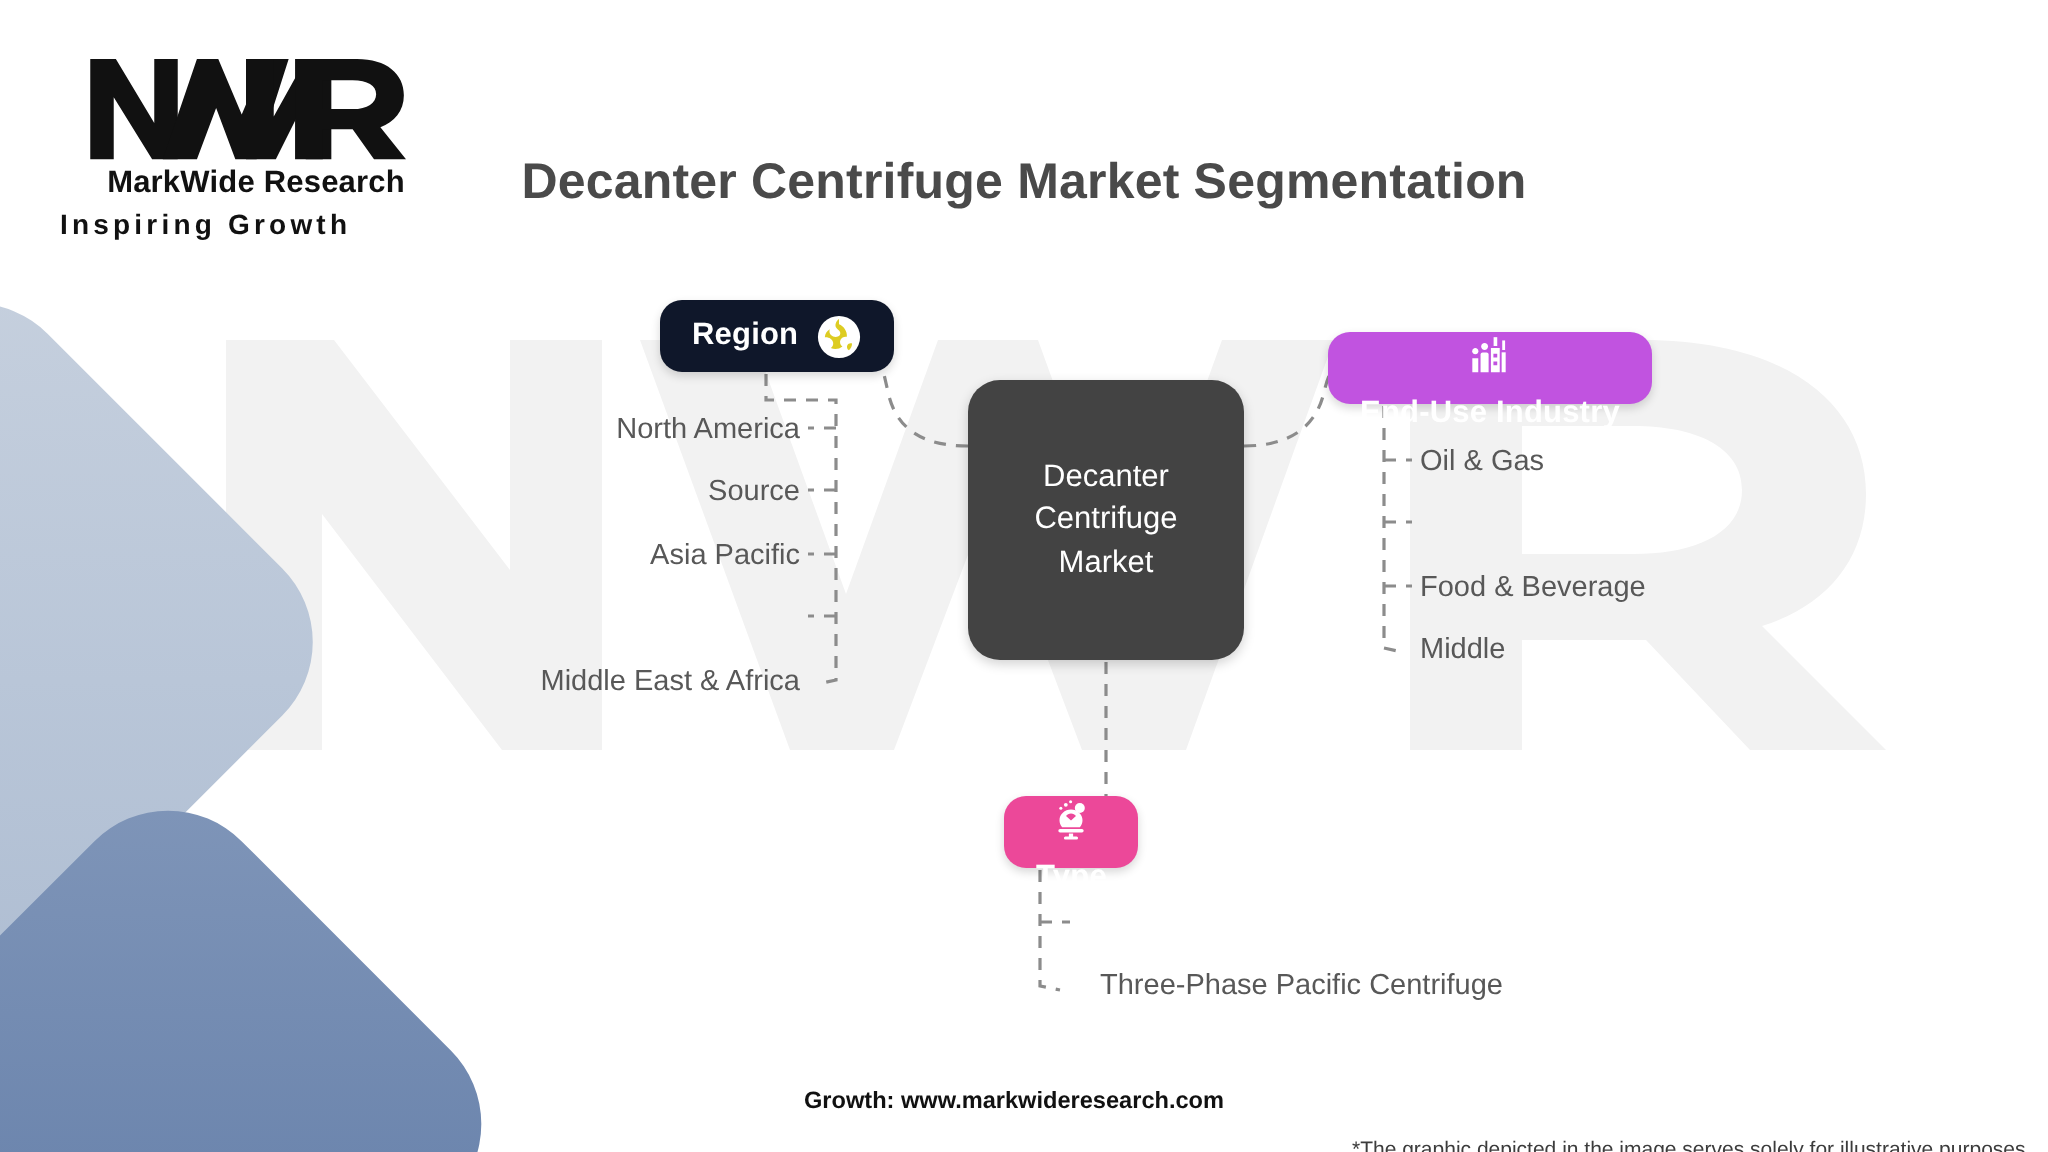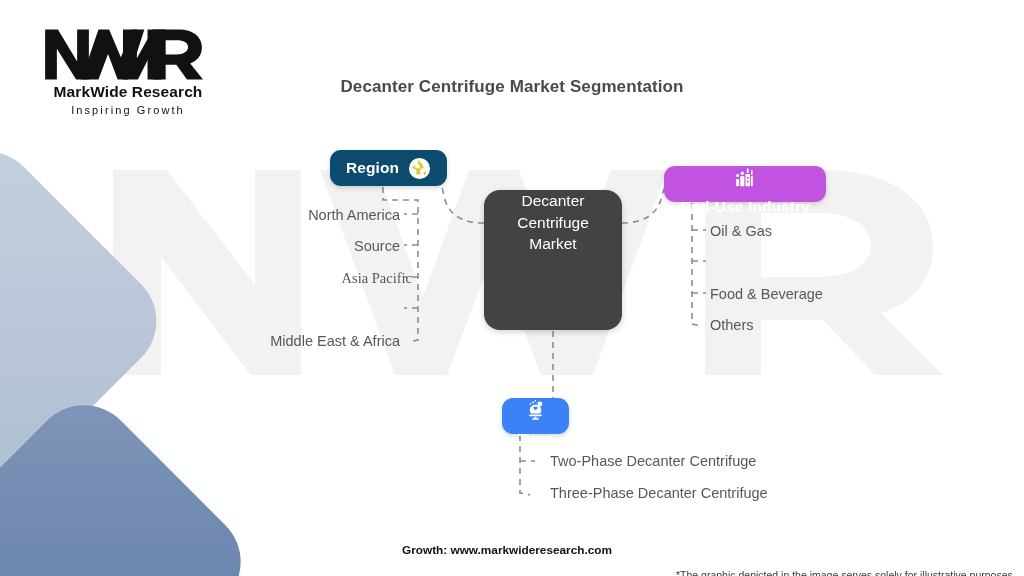--- a/index.html
+++ b/index.html
@@ -37,65 +37,65 @@
   }
 
   
   .logo{position:absolute;left:30px;top:26px;width:196px;}
   .logo-mark{display:block;width:160px;height:56px;margin-left:13px;}
   .logo-name{
     font-size:15.5px;font-weight:bold;color:#111;
     text-align:center;letter-spacing:.1px;margin-top:1px;
   }
   .logo-tag{
-    font-size:11px;font-weight:normal;color:#111;
-    text-align:center;letter-spacing:2.1px;margin-top:3px;
+    font-size:14px;font-weight:bold;color:#111;
+    letter-spacing:2.1px;margin-top:3px;
   }
 
   
   .title{
     position:absolute;left:0;top:77px;width:1024px;
     text-align:center;
-    font-size:17px;font-weight:bold;color:#4a4a4a;
+    font-size:25px;font-weight:bold;color:#4a4a4a;
     letter-spacing:.1px;
   }
 
   
   #connectors{position:absolute;left:0;top:0;width:1024px;height:576px;pointer-events:none;}
 
   
   .center-node{
     position:absolute;left:484px;top:190px;
     width:138px;height:140px;
     background:#434343;border-radius:16px;
-    display:flex;justify-content:center;
+    display:flex;align-items:center;justify-content:center;
     box-shadow:0 2px 6px rgba(0,0,0,.18);
   }
   .center-node span{
     color:#ffffff;font-size:15.5px;line-height:21.5px;
     text-align:center;font-weight:400;
   }
 
   
   .badge{
     position:absolute;
     display:flex;align-items:center;gap:9px;
     padding:0 16px;height:36px;
     border-radius:11px;
     box-shadow:0 2px 5px rgba(0,0,0,.16);
     white-space:nowrap;
     flex-direction:column;
   }
   .badge .blabel{color:#fff;font-size:15.5px;font-weight:bold;letter-spacing:.1px;}
   .badge .bicon{display:flex;align-items:center;justify-content:center;width:23px;height:23px;}
 
-  #badge-region{left:330px;top:150px;background:#0c4a6e;}
+  #badge-region{left:330px;top:150px;background:#0f172a;}
   #badge-region{flex-direction:row;}
   #badge-enduse{left:664px;top:166px;background:#c153e0;}
-  #badge-type{left:502px;top:398px;background:#3b82f6;}
+  #badge-type{left:502px;top:398px;background:#ec4899;}
 
   
   .leaf{
     position:absolute;
     font-size:14.5px;color:#585858;
     white-space:nowrap;line-height:1;
   }
   .leaf-right{text-align:right;}
   .leaf-left{text-align:left;}
 
@@ -182,21 +182,21 @@
         <g fill="#ddcc22">
           <path d="M12 2.6c-1.5 1.1-2.2 2.9-1.6 4.3.5 1.1 1.8 1.4 2.2 2.6.3 1-.3 1.9-1.2 2.3-1.2.5-2.7.1-3.6-.8-.8-.8-1-2-0.6-3-1.5.8-2.5 2.4-2.6 4.1 2.2-.2 3.9 1 4.3 2.6.3 1.2-.2 2.4-1.2 3.1 2 .9 4.4.6 6.1-.8-1.2-.9-1.6-2.4-1-3.6.6-1.2 2-1.8 3.3-1.5.3-2.9-1.6-5.7-4.1-6.6z"></path>
           <path d="M18.8 15.4c-1-.4-2.1.1-2.5 1-.4.9 0 2 .9 2.5 1-.9 1.6-2.1 1.6-3.5z"></path>
         </g>
       </svg>
     </span>
   </div>
 
   <div class="leaf leaf-right" style="left:140px;top:208px;width:260px;">North America</div>
   <div class="leaf leaf-right" style="left:140px;top:239px;width:260px;">Source</div>
-  <div class="leaf leaf-right" style="left:152px;top:271px;width:260px;font-family:Liberation Serif, serif;">Asia Pacific</div>
+  <div class="leaf leaf-right" style="left:140px;top:271px;width:260px;">Asia Pacific</div>
   <div class="leaf leaf-right" style="left:100px;top:334px;width:300px;">Middle East &amp; Africa</div>
 
   <div class="badge" id="badge-enduse">
     <span class="bicon">
       <svg viewBox="0 0 24 24" width="23" height="23">
         <g fill="#ffffff">
           <path d="M3.3 21h3.1v-7.3H3.3V21z"></path>
           <path d="M4.85 11.6c.9 0 1.6-.7 1.6-1.6s-.7-1.6-1.6-1.6-1.6.7-1.6 1.6.7 1.6 1.6 1.6z"></path>
           <path d="M7.6 21h4.2v-9.2c0-.6-.5-1.1-1.1-1.1H8.7c-.6 0-1.1.5-1.1 1.1V21z"></path>
           <path d="M9.7 9.4c1 0 1.8-.8 1.8-1.8s-.8-1.8-1.8-1.8-1.8.8-1.8 1.8.8 1.8 1.8 1.8z"></path>
@@ -205,39 +205,38 @@
           <path d="M18.6 21h2.1V10.6h-2.1V21z"></path>
           <rect x="18.9" y="4.4" width="1.5" height="5"></rect>
         </g>
       </svg>
     </span>
     <span class="blabel">End-Use Industry</span>
   </div>
 
   <div class="leaf leaf-left" style="left:710px;top:224px;">Oil &amp; Gas</div>
   <div class="leaf leaf-left" style="left:710px;top:287px;">Food &amp; Beverage</div>
-  <div class="leaf leaf-left" style="left:710px;top:318px;">Others</div>
+  <div class="leaf leaf-left" style="left:710px;top:318px;">Middle</div>
 
   <div class="badge" id="badge-type">
     <span class="bicon">
       <svg viewBox="0 0 24 24" width="23" height="23">
         <g fill="#ffffff">
           <path d="M12 7.1c-3.3 0-6 2.5-6 5.6 0 1.4.5 2.6 1.4 3.6h9.2c.9-1 1.4-2.2 1.4-3.6 0-3.1-2.7-5.6-6-5.6zm0 2c1.1 0 2 .5 2.6 1.3l-2.6 2.4-2.6-2.4c.6-.8 1.5-1.3 2.6-1.3z"></path>
           <rect x="5.4" y="17.2" width="13.2" height="1.8" rx=".9"></rect>
           <rect x="10.9" y="19.6" width="2.2" height="2.1"></rect>
           <rect x="8.3" y="21.1" width="7.4" height="1.6" rx=".8"></rect>
           <circle cx="16.6" cy="6.3" r="2.6"></circle>
           <circle cx="9.3" cy="4.6" r="1"></circle>
           <circle cx="6.7" cy="6.4" r=".8"></circle>
           <circle cx="11.8" cy="3" r=".8"></circle>
         </g>
       </svg>
     </span>
     <span class="blabel">Type</span>
   </div>
 
-  <div class="leaf leaf-left" style="left:550px;top:454px;">Two-Phase Decanter Centrifuge</div>
-  <div class="leaf leaf-left" style="left:550px;top:486px;">Three-Phase Decanter Centrifuge</div>
+  <div class="leaf leaf-left" style="left:550px;top:486px;">Three-Phase Pacific Centrifuge</div>
 
   <div class="source">Growth: www.markwideresearch.com</div>
   <div class="disclaimer">*The graphic depicted in the image serves solely for illustrative purposes</div>
 
 </div>
 
 </body></html>

